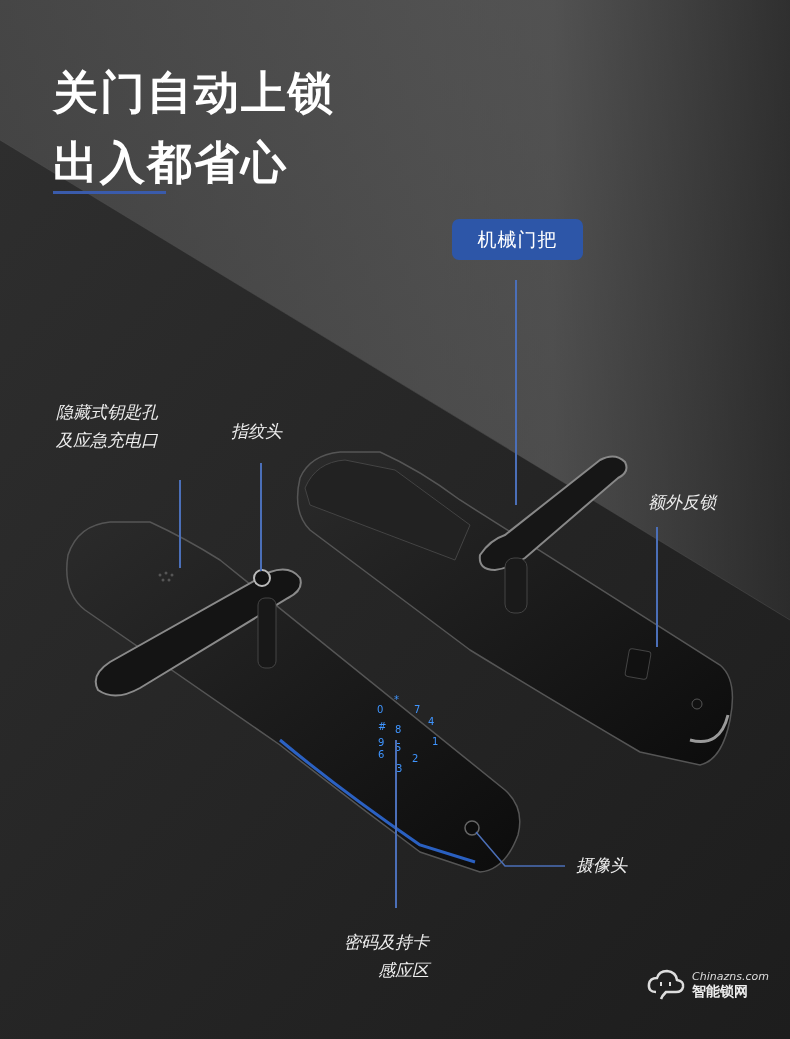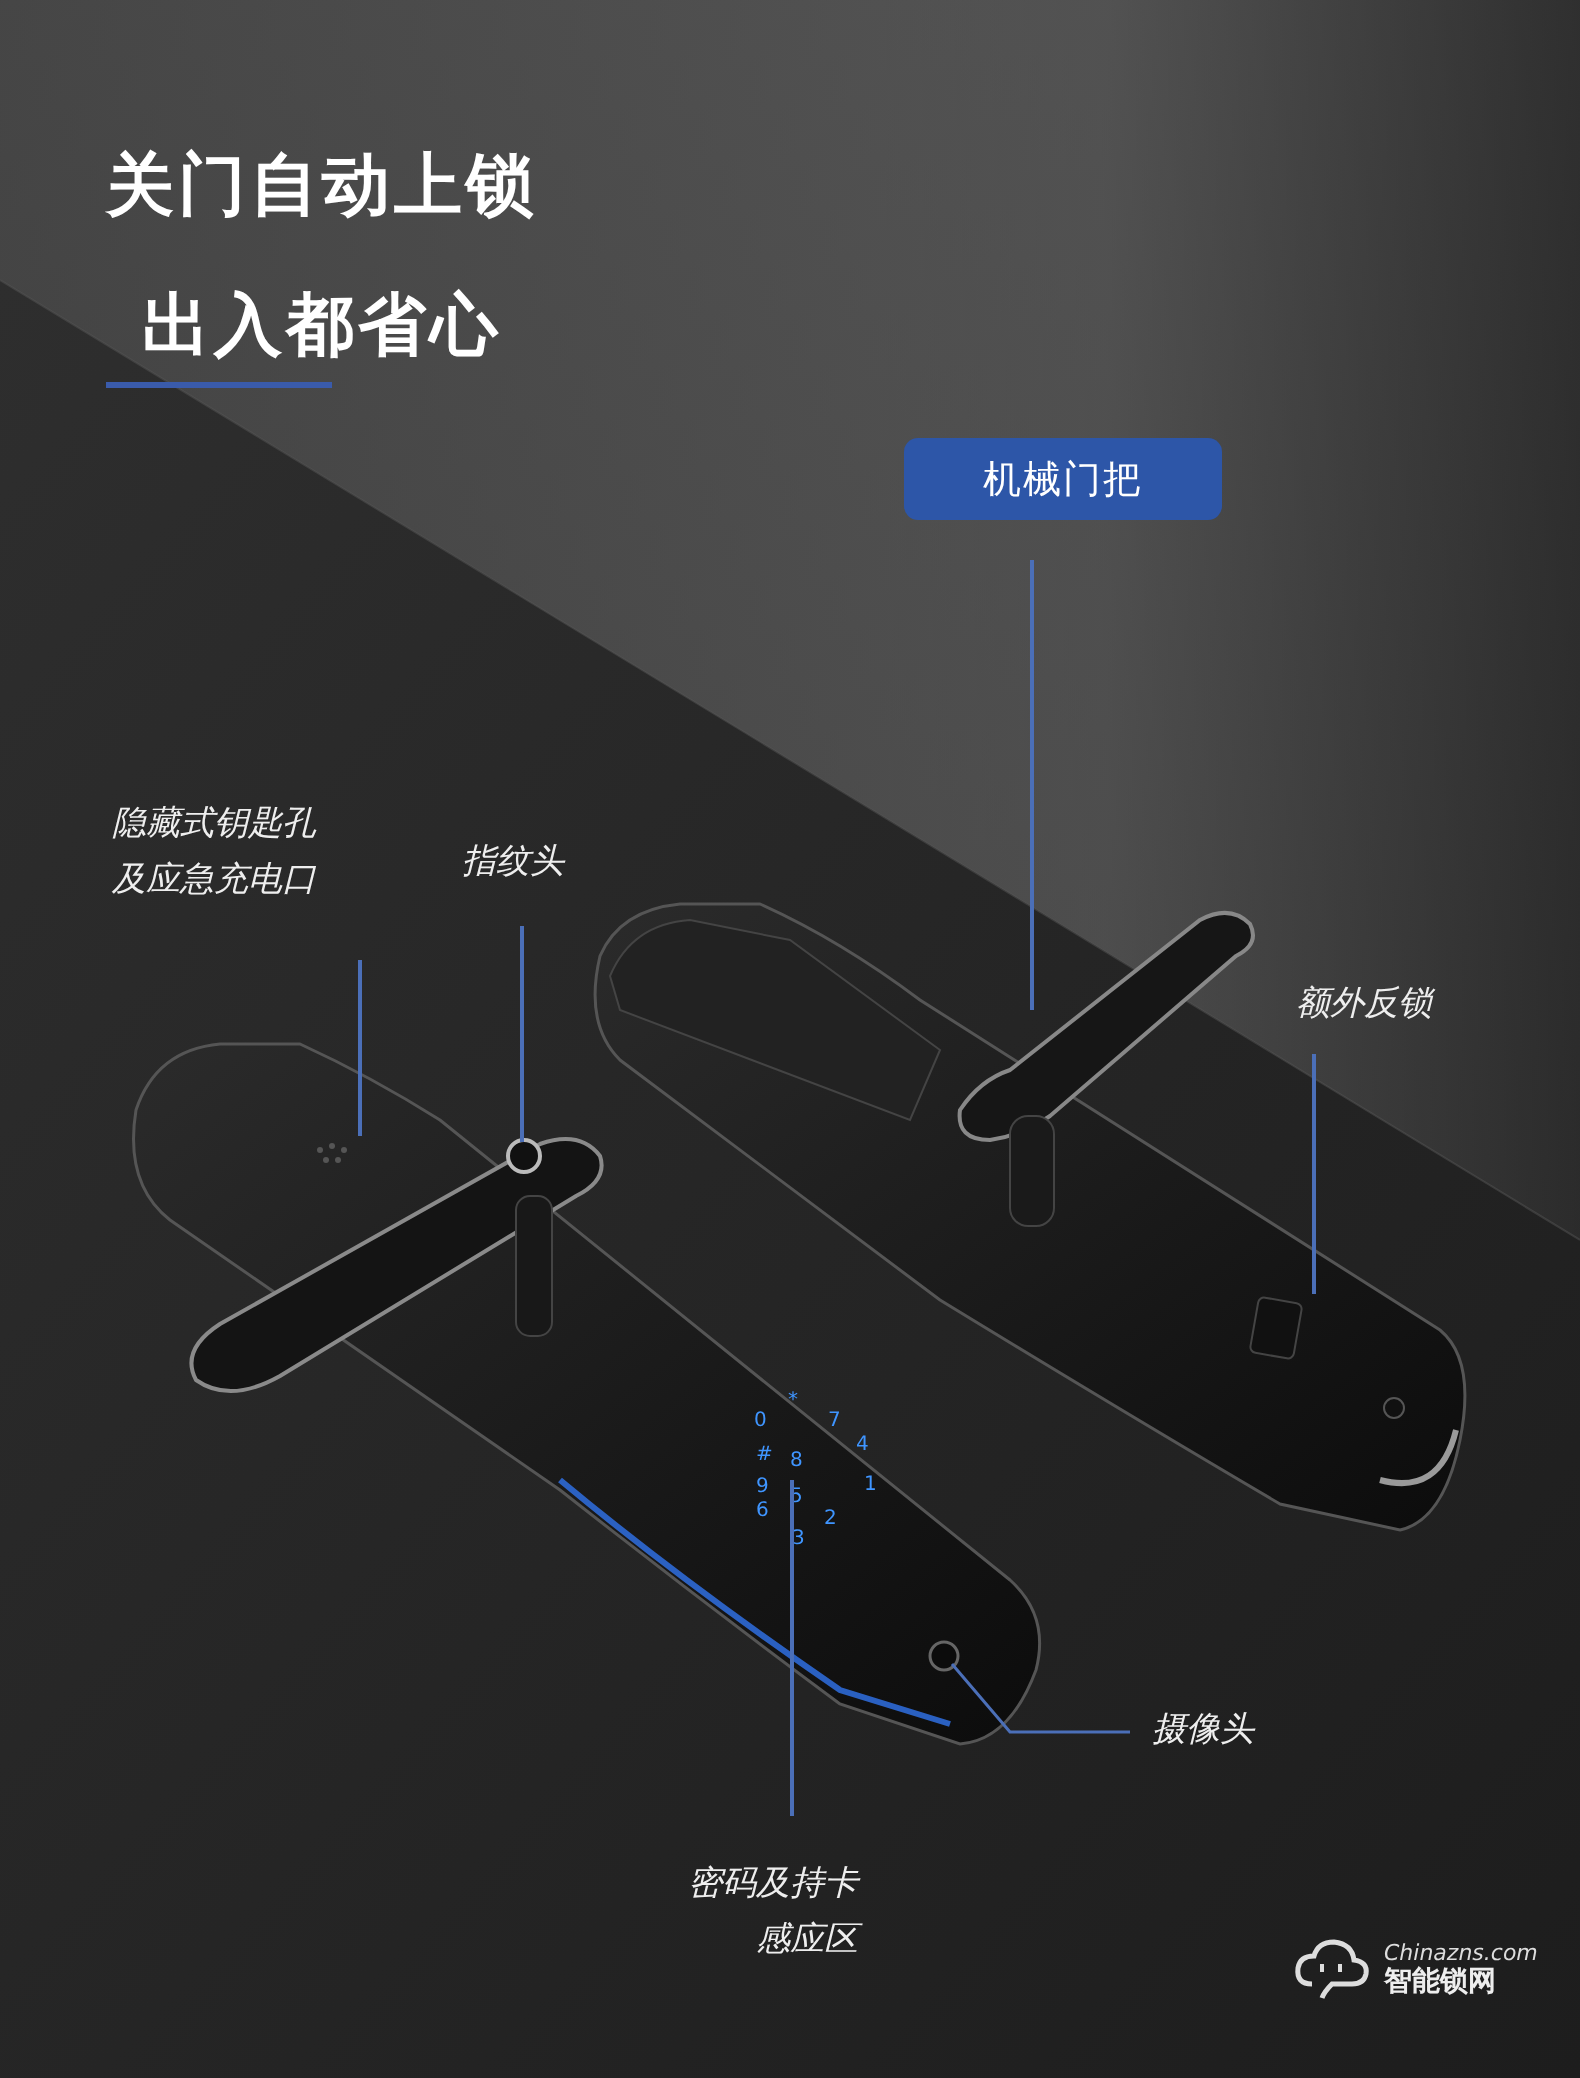--- a/index.html
+++ b/index.html
@@ -6,27 +6,27 @@
   html, body { width:790px; height:1039px; overflow:hidden; background:#1f1f1f; }
   body { font-family: "DejaVu Sans", "Liberation Sans", sans-serif; color:#fff; }
   .canvas {
     position:relative; width:790px; height:1039px; overflow:hidden;
     background:
       linear-gradient(90deg, rgba(0,0,0,0) 55%, rgba(0,0,0,0.35) 100%),
       linear-gradient(180deg, #3c3c3c 0%, #2a2a2a 45%, #202020 100%);
   }
   .bg-layer { position:absolute; inset:0; }
   .headline {
-    position:absolute; left:53px; top:58px; font-size:34px; font-weight:bold;
-    line-height:70px; letter-spacing:2px; color:#fff;text-align:center;
+    position:absolute; left:53px; top:58px; font-size:45px; font-weight:bold;
+    line-height:70px; letter-spacing:2px; color:#fff;
   }
   .accent-line { position:absolute; left:53px; top:191px; width:113px; height:3px; background:#3a5bab; }
   .sub { position:absolute; left:53px; top:207px; font-size:17px; line-height:28px; color:#e6e6e6; }
   .tag {
-    position:absolute; left:452px; top:219px; width:159px; height:41px;
+    position:absolute; left:452px; top:219px; width:131px; height:41px;
     background:#2d56a8; border-radius:7px; font-size:19px; color:#fff;
     display:flex; align-items:center; justify-content:center; letter-spacing:1px;
   }
   .label { position:absolute; font-size:17px; line-height:28px; color:#eee; white-space:nowrap;font-style:italic; }
   .center { text-align:right; }
   .vline { position:absolute; width:1.5px; background:#4b6fb8; }
   .product { position:absolute; left:0; top:0; }
   .watermark { position:absolute; left:646px; top:968px; display:flex; align-items:center; gap:6px; }
   .wm-text { display:flex; flex-direction:column; line-height:1; }
   .wm-en { font-size:11px; font-style:italic; color:#ddd; }

